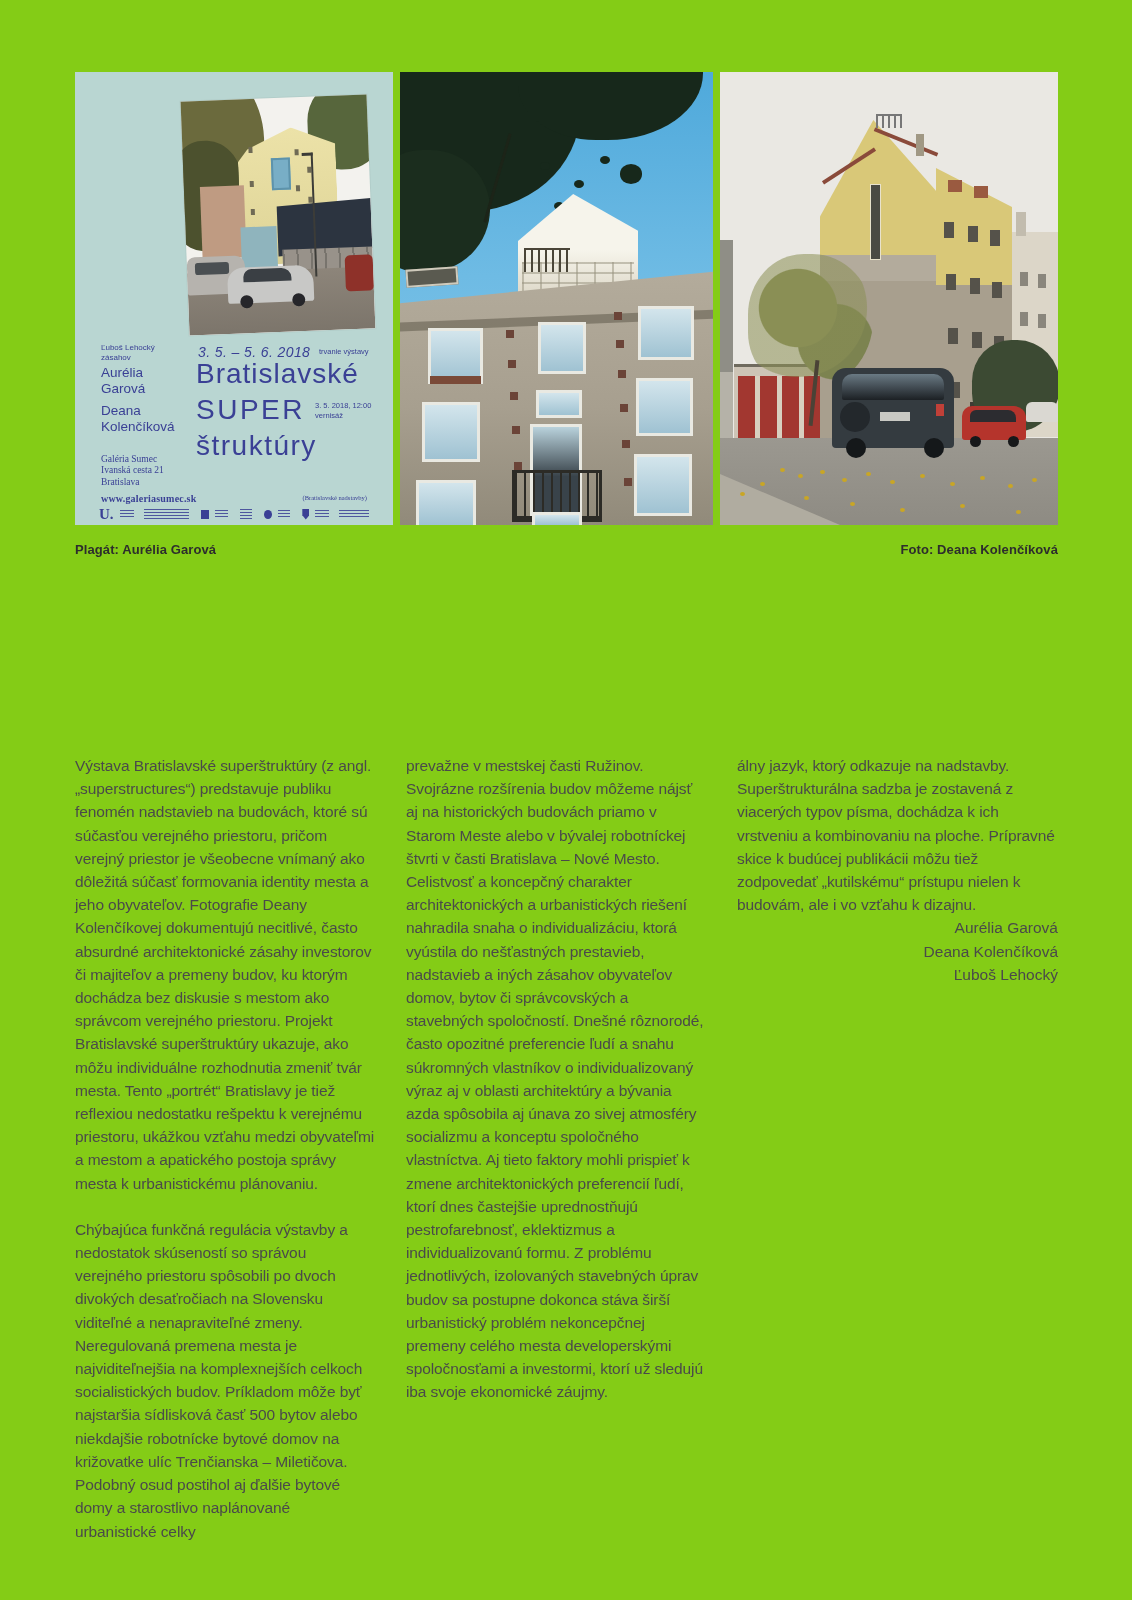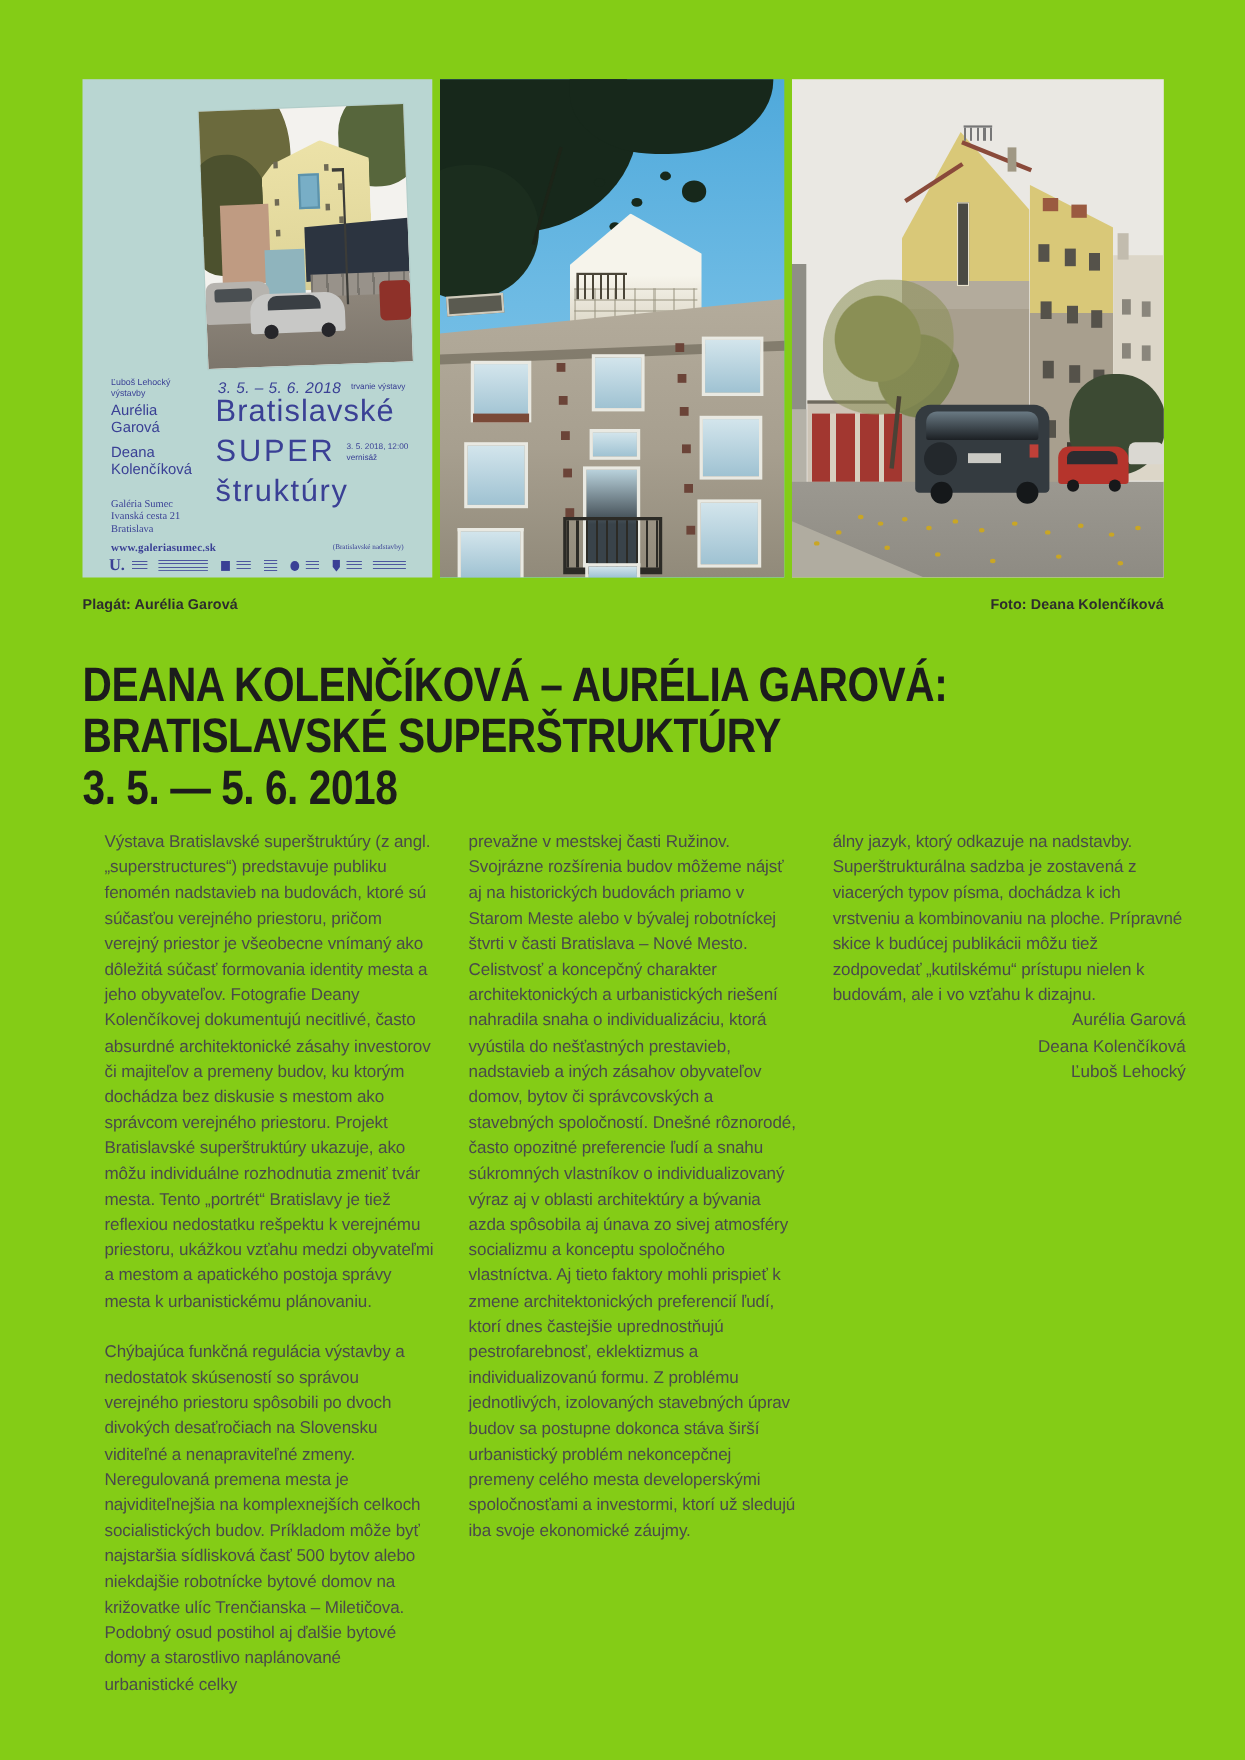--- a/index.html
+++ b/index.html
@@ -27,21 +27,21 @@
 
   
   .cap{position:absolute;top:542px;font-size:13px;font-weight:700;color:#2d2d2d;letter-spacing:0.1px;}
 
   
   .title-block{position:absolute;left:75px;top:599px;}
   .title-line{white-space:nowrap;font-size:44px;font-weight:700;letter-spacing:-0.5px;
               color:#1c1c1c;line-height:47px;transform:scaleX(.84);transform-origin:0 50%;}
 
   
-  .columns{position:absolute;left:75px;top:754px;width:983px;display:flex;gap:31px;margin-left:20px;}
+  .columns{position:absolute;left:75px;top:754px;width:983px;display:flex;gap:31px;}
   .col{width:300px;flex:none;}
   .col3{width:321px;}
   .col p{margin:0 0 23px 0;font-size:15.5px;line-height:23.2px;color:#4a4a4a;letter-spacing:-0.1px;}
   .sig{text-align:right;font-size:15.5px;line-height:23.2px;color:#4a4a4a;}
 
   .serif{font-family:"Liberation Serif",serif;}
   .bars{background:repeating-linear-gradient(180deg,#3a4095 0 1px,transparent 1px 3px);opacity:.85;}
 </style>
 </head>
 <body>
@@ -68,21 +68,21 @@
         <div class="abs" style="left:119px;top:56px;width:11px;height:3px;background:#3c3c38;"></div>
         <div class="abs" style="left:0;top:156px;width:58px;height:38px;background:#b6b3ae;border-radius:8px 10px 2px 2px;"></div>
         <div class="abs" style="left:8px;top:162px;width:34px;height:12px;background:#4a4f52;border-radius:3px;"></div>
         <div class="abs" style="left:40px;top:168px;width:86px;height:36px;background:#c8c8c6;border-radius:16px 18px 3px 3px;"></div>
         <div class="abs" style="left:56px;top:170px;width:48px;height:13px;background:#3a3f44;border-radius:8px 10px 0 0;"></div>
         <div class="abs" style="left:52px;top:196px;width:13px;height:13px;border-radius:50%;background:#26262a;box-shadow:52px 0 0 #26262a;"></div>
         <div class="abs" style="left:158px;top:160px;width:28px;height:36px;background:#8e3129;border-radius:5px;"></div>
       </div>
 
       <div class="t" style="left:26px;top:271px;font-size:8px;">Ľuboš Lehocký</div>
-      <div class="t" style="left:26px;top:281px;font-size:8px;">výstavby</div>
+      <div class="t" style="left:26px;top:281px;font-size:8px;">zásahov</div>
       <div class="t" style="left:26px;top:293px;width:80px;font-size:13.5px;line-height:16px;">Aurélia Garová</div>
       <div class="t" style="left:26px;top:331px;width:96px;font-size:13.5px;line-height:16px;">Deana Kolenčíková</div>
 
       <div class="t" style="left:123px;top:272px;font-size:14px;letter-spacing:.4px;font-style:italic;">3. 5. – 5. 6. 2018</div>
       <div class="t" style="left:244px;top:275px;width:60px;font-size:7.5px;">trvanie výstavy</div>
       <div class="t" style="left:121px;top:286px;font-size:28px;letter-spacing:1px;text-align:center;">Bratislavské</div>
       <div class="t" style="left:121px;top:322px;font-size:28px;letter-spacing:2.5px;">SUPER</div>
       <div class="t" style="left:240px;top:329px;font-size:7.5px;">3. 5. 2018, 12:00</div>
       <div class="t" style="left:240px;top:339px;font-size:7.5px;">vernisáž</div>
       <div class="t" style="left:121px;top:358px;font-size:28px;letter-spacing:1.5px;">štruktúry</div>
@@ -184,25 +184,20 @@
         <div class="abs" style="left:8px;top:12px;width:46px;height:12px;background:#2c2c30;border-radius:6px 8px 0 0;"></div>
         <div class="abs" style="left:8px;top:38px;width:11px;height:11px;border-radius:50%;background:#17181a;box-shadow:38px 0 0 #17181a;"></div>
       </div>
       <div class="abs" style="left:306px;top:330px;width:32px;height:20px;background:#dad8d2;border-radius:6px 6px 2px 2px;"></div>
     </div>
   </div>
 
   <div class="cap" style="left:75px;width:318px;text-align:left;">Plagát: Aurélia Garová</div>
   <div class="cap" style="left:720px;width:338px;text-align:right;">Foto: Deana Kolenčíková</div>
 
-  <div class="title-block">
-    <div class="title-line">DEANA KOLENČÍKOVÁ – AURÉLIA GAROVÁ:</div>
-    <div class="title-line">BRATISLAVSKÉ SUPERŠTRUKTÚRY</div>
-    <div class="title-line">3. 5. — 5. 6. 2018</div>
-  </div>
 
   <div class="columns">
     <div class="col">
       <p>Výstava Bratislavské superštruktúry (z angl. „superstructures“) predstavuje publiku fenomén nadstavieb na budovách, ktoré sú súčasťou verejného priestoru, pričom verejný priestor je všeobecne vnímaný ako dôležitá súčasť formovania identity mesta a jeho obyvateľov. Fotografie Deany Kolenčíkovej dokumentujú necitlivé, často absurdné architektonické zásahy investorov či majiteľov a premeny budov, ku ktorým dochádza bez diskusie s mestom ako správcom verejného priestoru. Projekt Bratislavské superštruktúry ukazuje, ako môžu individuálne rozhodnutia zmeniť tvár mesta. Tento „portrét“ Bratislavy je tiež reflexiou nedostatku rešpektu k verejnému priestoru, ukážkou vzťahu medzi obyvateľmi a mestom a apatického postoja správy mesta k urbanistickému plánovaniu.</p>
       <p>Chýbajúca funkčná regulácia výstavby a nedostatok skúseností so správou verejného priestoru spôsobili po dvoch divokých desaťročiach na Slovensku viditeľné a nenapraviteľné zmeny. Neregulovaná premena mesta je najviditeľnejšia na komplexnejších celkoch socialistických budov. Príkladom môže byť najstaršia sídlisková časť 500 bytov alebo niekdajšie robotnícke bytové domov na križovatke ulíc Trenčianska – Miletičova. Podobný osud postihol aj ďalšie bytové domy a starostlivo naplánované urbanistické celky</p>
     </div>
     <div class="col">
       <p>prevažne v mestskej časti Ružinov. Svojrázne rozšírenia budov môžeme nájsť aj na historických budovách priamo v Starom Meste alebo v bývalej robotníckej štvrti v časti Bratislava – Nové Mesto. Celistvosť a koncepčný charakter architektonických a urbanistických riešení nahradila snaha o individualizáciu, ktorá vyústila do nešťastných prestavieb, nadstavieb a iných zásahov obyvateľov domov, bytov či správcovských a stavebných spoločností. Dnešné rôznorodé, často opozitné preferencie ľudí a snahu súkromných vlastníkov o individualizovaný výraz aj v oblasti architektúry a bývania azda spôsobila aj únava zo sivej atmosféry socializmu a konceptu spoločného vlastníctva. Aj tieto faktory mohli prispieť k zmene architektonických preferencií ľudí, ktorí dnes častejšie uprednostňujú pestrofarebnosť, eklektizmus a individualizovanú formu. Z problému jednotlivých, izolovaných stavebných úprav budov sa postupne dokonca stáva širší urbanistický problém nekoncepčnej premeny celého mesta developerskými spoločnosťami a investormi, ktorí už sledujú iba svoje ekonomické záujmy.</p>
     </div>
     <div class="col col3">

